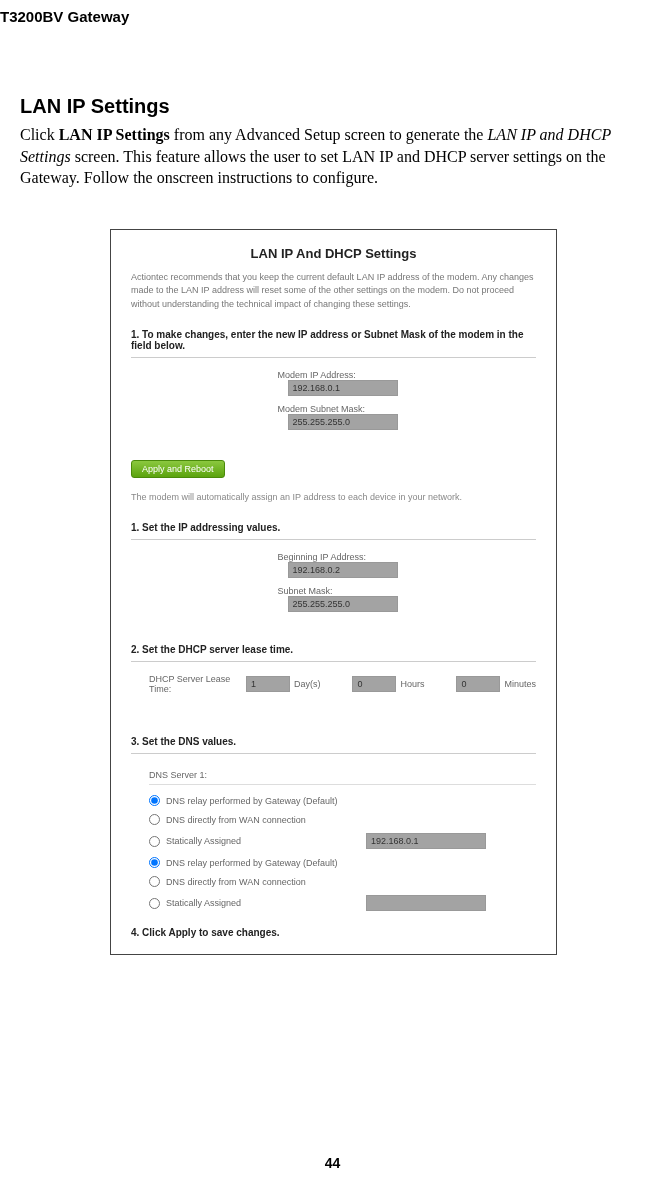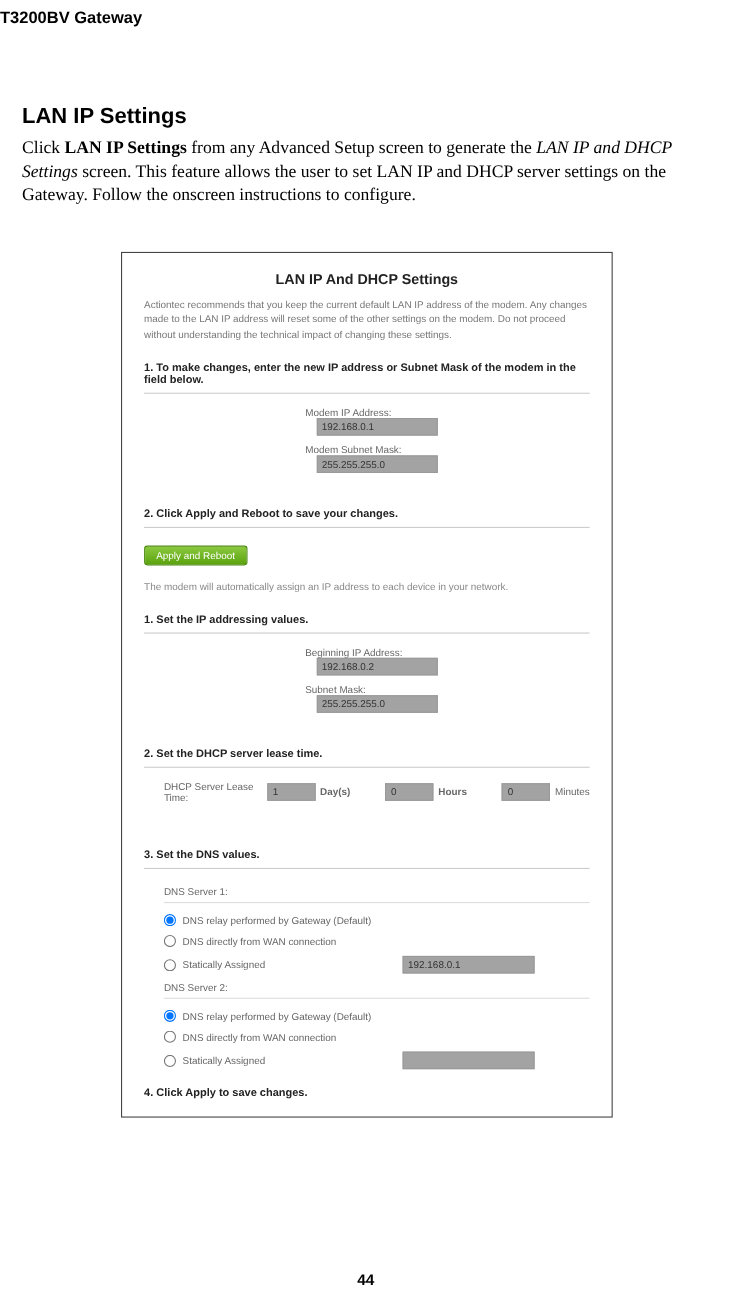--- a/index.html
+++ b/index.html
@@ -123,21 +123,20 @@
       gap: 4px;
       font-size: 9px;
       color: #666;
       margin-bottom: 18px;
     }
     .lease-label {
       width: 130px;
     }
     .unit {
       margin-right: 28px;
-      font-weight: bold;
     }
     .dns-block {
       padding-left: 18px;
       margin-bottom: 6px;
     }
     .dns-header {
       font-size: 9px;
       color: #666;
       padding: 4px 0;
       border-bottom: 1px solid #ddd;
@@ -192,21 +191,20 @@
       <div class="field-row">
         <div class="field-label">Modem IP Address:</div>
         <input class="field-input" value="192.168.0.1" style="">
       </div>
       <div class="field-row">
         <div class="field-label">Modem Subnet Mask:</div>
         <input class="field-input" value="255.255.255.0" style="">
       </div>
       <div class="spacer"></div>
 
-      <div class="step-header">2. Click Apply and Reboot to save your changes.</div>
       <button class="apply-btn">Apply and Reboot</button>
       <div class="subtext">The modem will automatically assign an IP address to each device in your network.</div>
 
       <div class="step-header">1. Set the IP addressing values.</div>
       <div class="field-row">
         <div class="field-label">Beginning IP Address:</div>
         <input class="field-input" value="192.168.0.2" style="">
       </div>
       <div class="field-row">
         <div class="field-label">Subnet Mask:</div>
@@ -235,21 +233,20 @@
         </div>
         <div class="radio-row">
           <input type="radio" name="dns1" style="">
           <span class="radio-label">DNS directly from WAN connection</span>
         </div>
         <div class="radio-row">
           <input type="radio" name="dns1" style="">
           <span class="radio-label">Statically Assigned</span>
           <input class="field-input med" value="192.168.0.1" style="">
         </div>
-        <div class="dns-header">DNS Server 2:</div>
         <div class="radio-row">
           <input type="radio" name="dns2" checked="" style="">
           <span class="radio-label">DNS relay performed by Gateway (Default)</span>
         </div>
         <div class="radio-row">
           <input type="radio" name="dns2" style="">
           <span class="radio-label">DNS directly from WAN connection</span>
         </div>
         <div class="radio-row">
           <input type="radio" name="dns2" style="">

